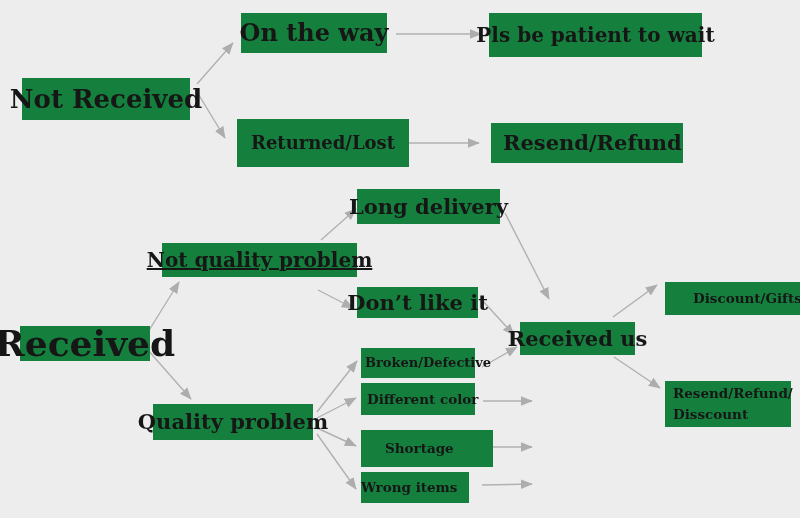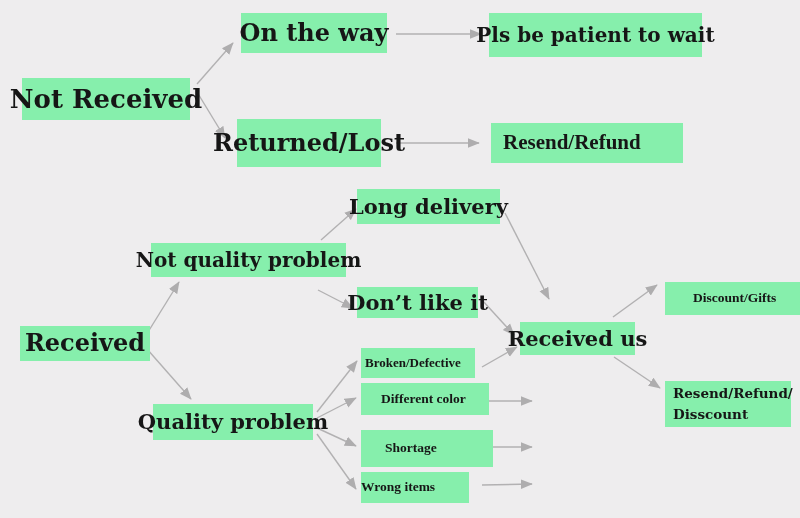--- a/index.html
+++ b/index.html
@@ -9,59 +9,59 @@
   }
   #canvas {
     position: relative;
     width: 800px;
     height: 518px;
     background: #eeedee;
     overflow: hidden;
   }
   .node {
     position: absolute;
-    background: #86efac;
+    background: #15803d;
     color: #161616;
     font-weight: bold;
     display: flex;
     align-items: center;
     justify-content: center;
     white-space: nowrap;
     line-height: 1.1;
   }
-  .node.align-left { justify-content: flex-start; font-family: Liberation Serif, serif; }
+  .node.align-left { justify-content: flex-start; }
   .node.two-line {
     flex-direction: column;
     align-items: flex-start;
     justify-content: center;
     white-space: normal;
     margin-top: 12px;
   }
   .node.two-line span { display: block; }
   #edges {
     position: absolute;
     left: 0; top: 0;
     width: 800px; height: 518px;
     pointer-events: none;
   }
   #edges line { stroke: #b2b1b2; stroke-width: 1.4; }
 
   
   #n-not-received      { left: 22px;  top: 78px;  width: 168px; height: 42px; font-size: 26px; }
   #n-on-the-way        { left: 241px; top: 13px;  width: 146px; height: 40px; font-size: 24px; }
   #n-pls-be-patient    { left: 489px; top: 13px;  width: 213px; height: 44px; font-size: 20px; }
-  #n-returned-lost     { left: 237px; top: 119px; width: 144px; height: 48px; font-size: 24px; }
+  #n-returned-lost     { left: 237px; top: 119px; width: 172px; height: 48px; font-size: 18px; }
   #n-resend-refund     { left: 491px; top: 123px; width: 192px; height: 40px; font-size: 21px; padding-left: 12px; width: 180px; }
-  #n-received          { left: 20px;  top: 326px; width: 130px; height: 35px; font-size: 24px; }
-  #n-not-quality       { left: 151px; top: 243px; width: 195px; height: 34px; font-size: 20px; }
+  #n-received          { left: 20px;  top: 326px; width: 130px; height: 35px; font-size: 36px; }
+  #n-not-quality       { left: 162px; top: 243px; width: 195px; height: 34px; font-size: 20px; text-decoration: underline; }
   #n-long-delivery     { left: 357px; top: 189px; width: 143px; height: 35px; font-size: 21px; }
   #n-dont-like-it      { left: 357px; top: 287px; width: 121px; height: 31px; font-size: 21px; }
   #n-quality           { left: 153px; top: 404px; width: 160px; height: 36px; font-size: 21px; }
   #n-broken-defective  { left: 361px; top: 348px; width: 110px; height: 30px; font-size: 13px; padding-left: 4px; }
-  #n-different-color   { left: 361px; top: 383px; width: 108px; height: 32px; font-size: 13.5px; padding-left: 20px; }
+  #n-different-color   { left: 361px; top: 383px; width: 108px; height: 32px; font-size: 13.5px; padding-left: 6px; }
   #n-shortage          { left: 361px; top: 430px; width: 108px; height: 37px; font-size: 13.5px; padding-left: 24px; }
   #n-wrong-items       { left: 361px; top: 472px; width: 108px; height: 31px; font-size: 13.5px; padding-left: 0; }
   #n-contact-us        { left: 520px; top: 322px; width: 115px; height: 33px; font-size: 21px; }
   #n-discount-gifts    { left: 665px; top: 282px; width: 115px; height: 33px; font-size: 13.5px; padding-left: 28px; text-align: right; }
   #n-resend-disscount  { left: 665px; top: 369px; width: 118px; height: 46px; font-size: 13.5px; padding-left: 8px; line-height: 21px; }
 </style>
 </head>
 <body>
 
 <div id="canvas">

